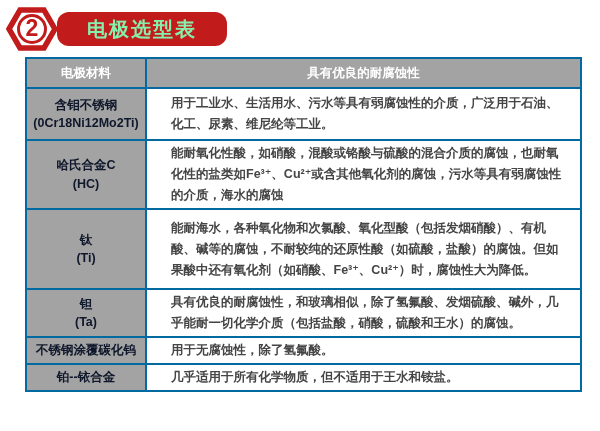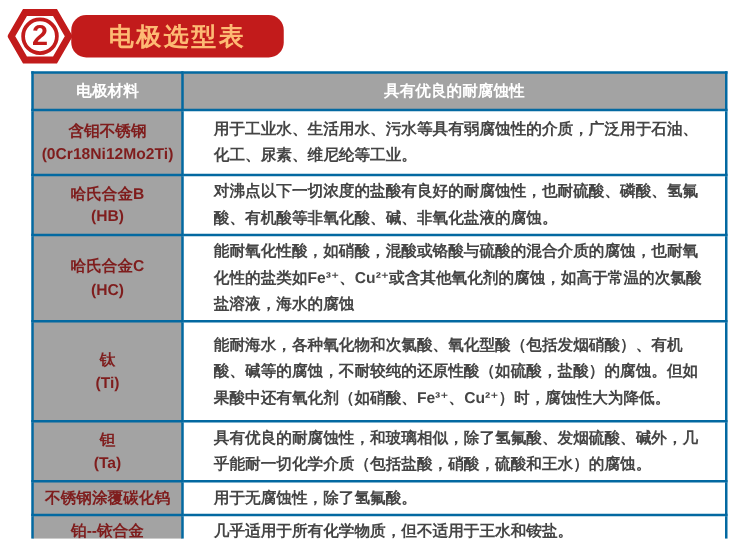--- a/index.html
+++ b/index.html
@@ -36,21 +36,21 @@
   }
   .title-pill {
     margin-left: -1px;
     width: 170px; height: 34px;
     background: #c21b1b;
     border-radius: 12px;
     display: flex; align-items: center; justify-content: center;
     z-index: 1;
   }
   .title-pill span {
-    color: #fdba74;
+    color: #86efac;
     font-size: 20px;
     font-weight: bold;
     letter-spacing: 2px;
   }
 
   
   table.spec-table {
     position: absolute;
     left: 25px; top: 57px;
     width: 557px;
@@ -64,21 +64,21 @@
   .spec-table th {
     background: #a3a3a3;
     color: #ffffff;
     font-size: 12.5px;
     font-weight: bold;
     text-align: center;
     height: 30px;
   }
   .spec-table td.mat {
     background: #a3a3a3;
-    color: #7f1d1d;
+    color: #0f172a;
     font-size: 12.5px;
     font-weight: bold;
     text-align: center;
     vertical-align: middle;
     white-space: pre-line;
     line-height: 1.45;
     padding: 2px 2px;
   }
   .spec-table td.desc {
     background: #ffffff;
@@ -127,29 +127,24 @@
         <th>电极材料</th>
         <th>具有优良的耐腐蚀性</th>
       </tr>
     </thead>
     <tbody>
       <tr class="r0">
         <td class="mat">含钼不锈钢
 (0Cr18Ni12Mo2Ti)</td>
         <td class="desc">用于工业水、生活用水、污水等具有弱腐蚀性的介质，广泛用于石油、化工、尿素、维尼纶等工业。</td>
       </tr>
-      <tr class="r1">
-        <td class="mat">哈氏合金B
-(HB)</td>
-        <td class="desc">对沸点以下一切浓度的盐酸有良好的耐腐蚀性，也耐硫酸、磷酸、氢氟酸、有机酸等非氧化酸、碱、非氧化盐液的腐蚀。</td>
-      </tr>
       <tr class="r2">
         <td class="mat">哈氏合金C
 (HC)</td>
-        <td class="desc">能耐氧化性酸，如硝酸，混酸或铬酸与硫酸的混合介质的腐蚀，也耐氧化性的盐类如Fe³⁺、Cu²⁺或含其他氧化剂的腐蚀，如高于常温的次氯酸盐溶液，海水的腐蚀</td>
+        <td class="desc">能耐氧化性酸，如硝酸，混酸或铬酸与硫酸的混合介质的腐蚀，也耐氧化性的盐类如Fe³⁺、Cu²⁺或含其他氧化剂的腐蚀，污水等具有弱腐蚀性的介质，海水的腐蚀</td>
       </tr>
       <tr class="r3">
         <td class="mat">钛
 (Ti)</td>
         <td class="desc">能耐海水，各种氧化物和次氯酸、氧化型酸（包括发烟硝酸）、有机酸、碱等的腐蚀，不耐较纯的还原性酸（如硫酸，盐酸）的腐蚀。但如果酸中还有氧化剂（如硝酸、Fe³⁺、Cu²⁺）时，腐蚀性大为降低。</td>
       </tr>
       <tr class="r4">
         <td class="mat">钽
 (Ta)</td>
         <td class="desc">具有优良的耐腐蚀性，和玻璃相似，除了氢氟酸、发烟硫酸、碱外，几乎能耐一切化学介质（包括盐酸，硝酸，硫酸和王水）的腐蚀。</td>

